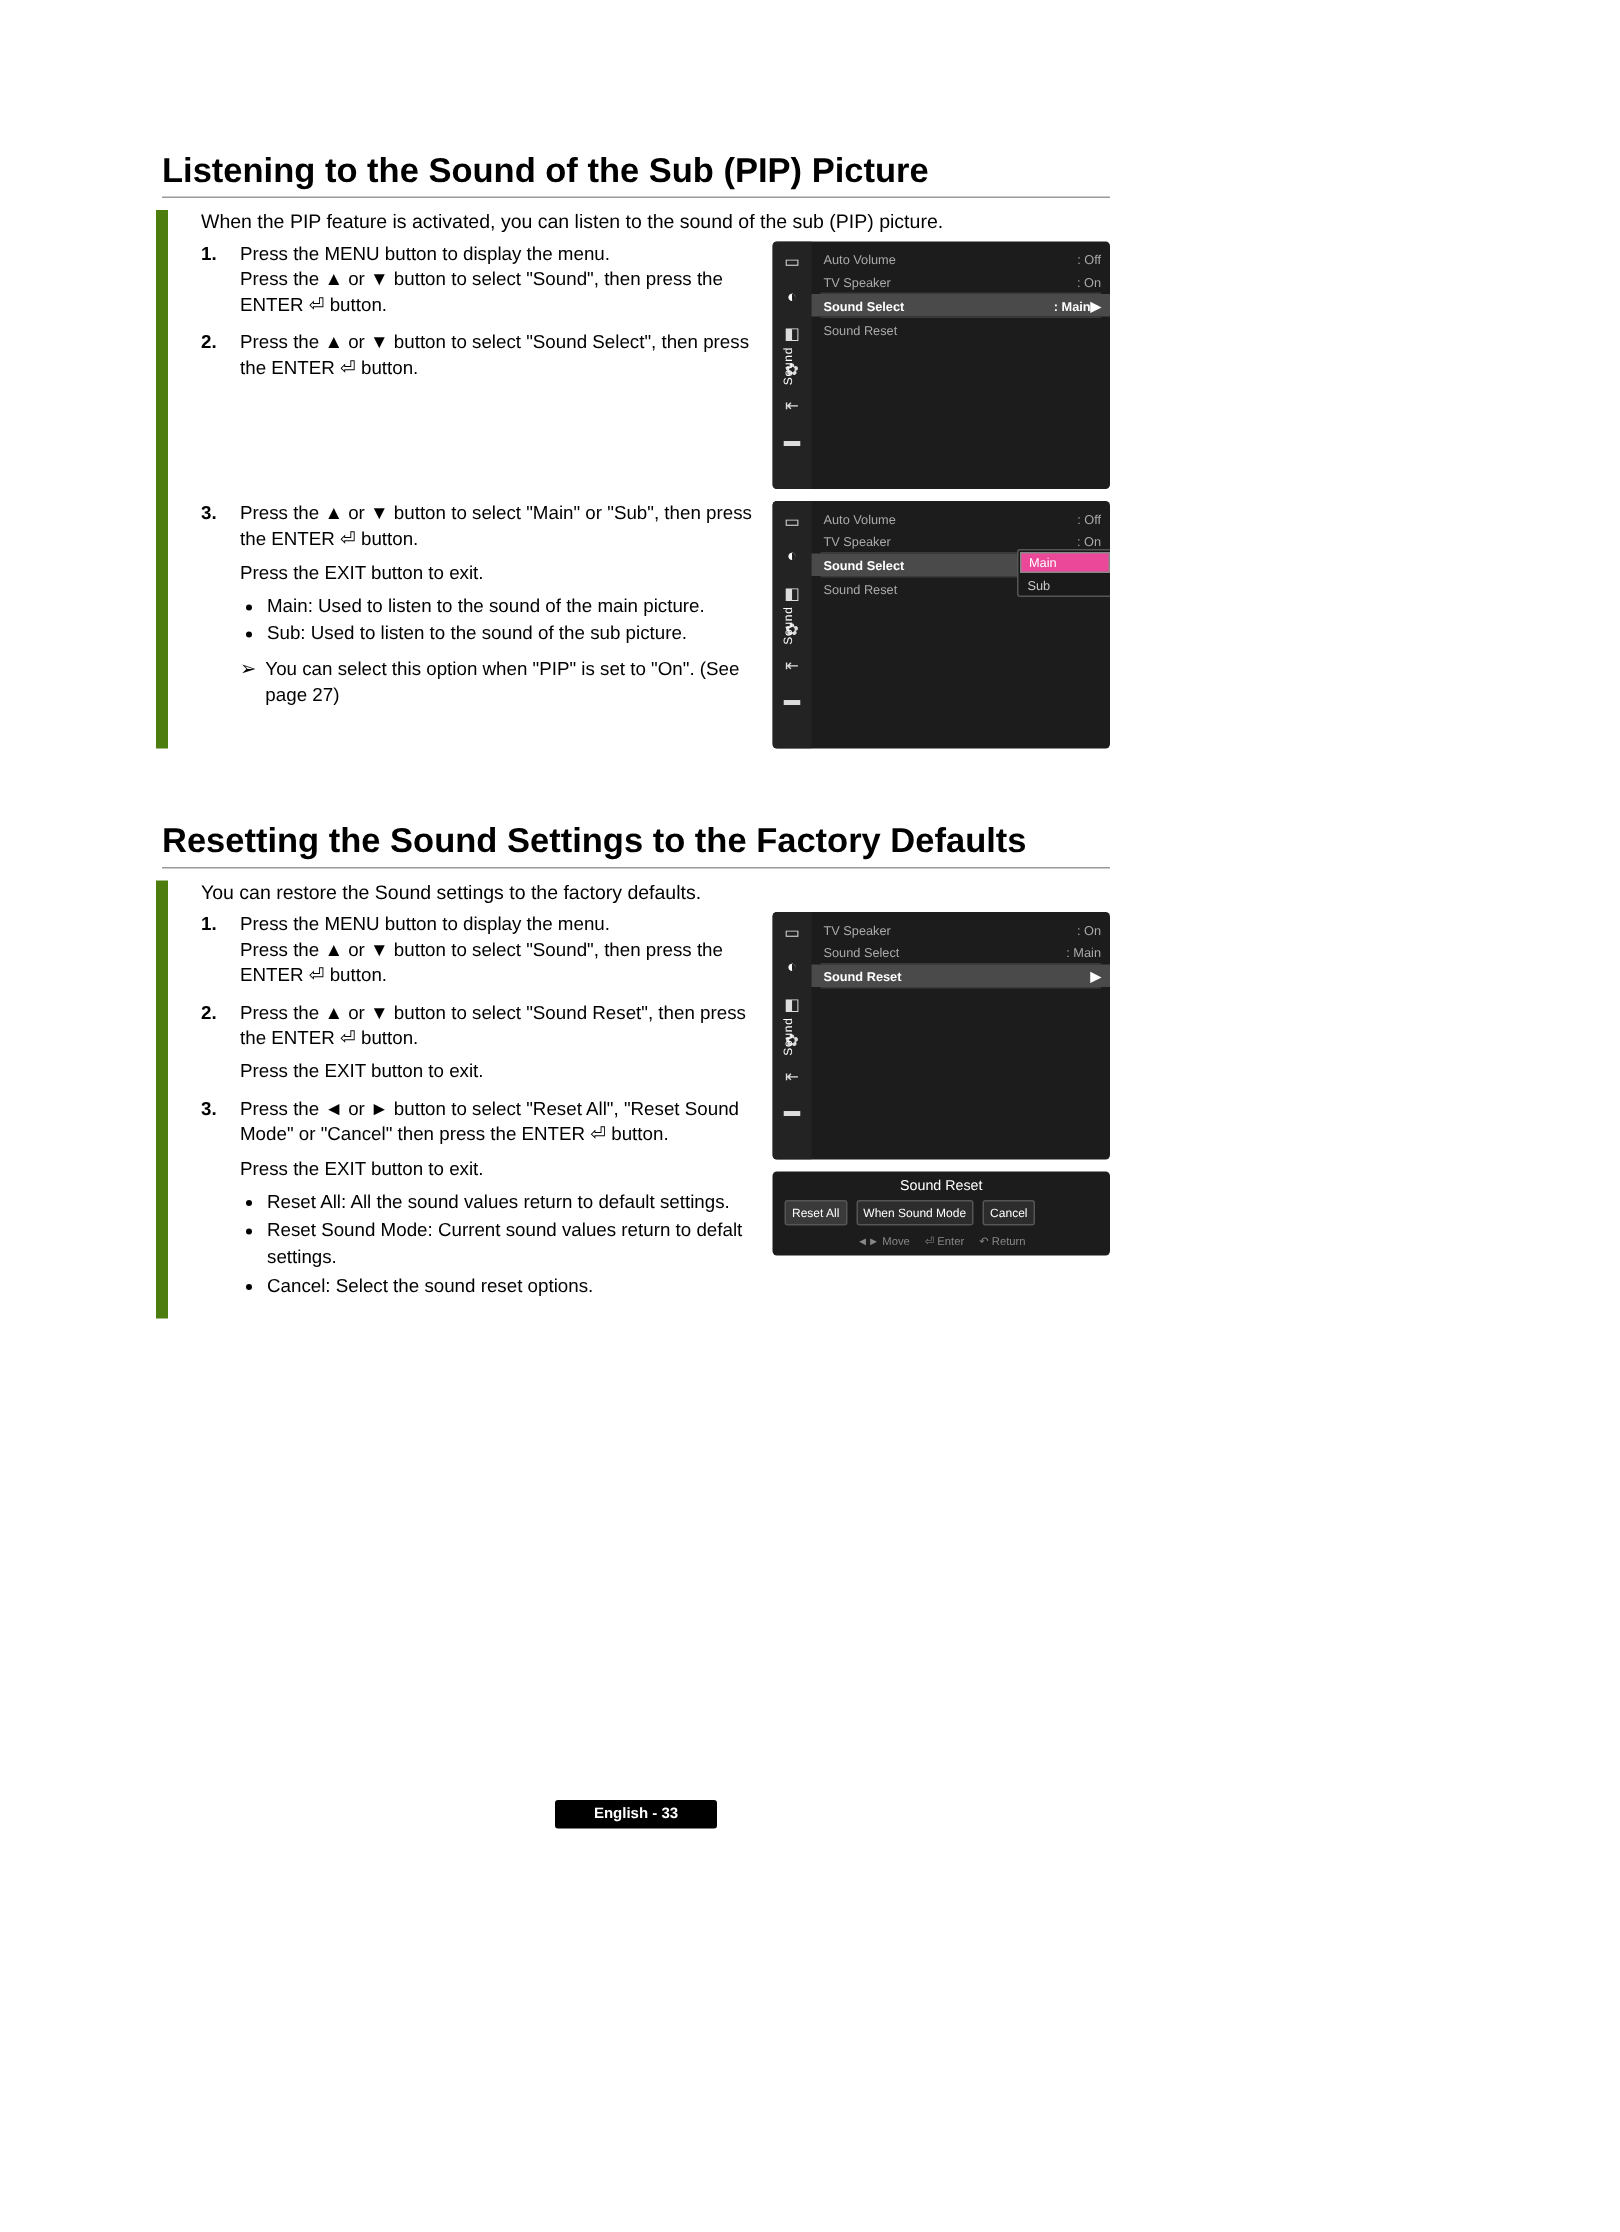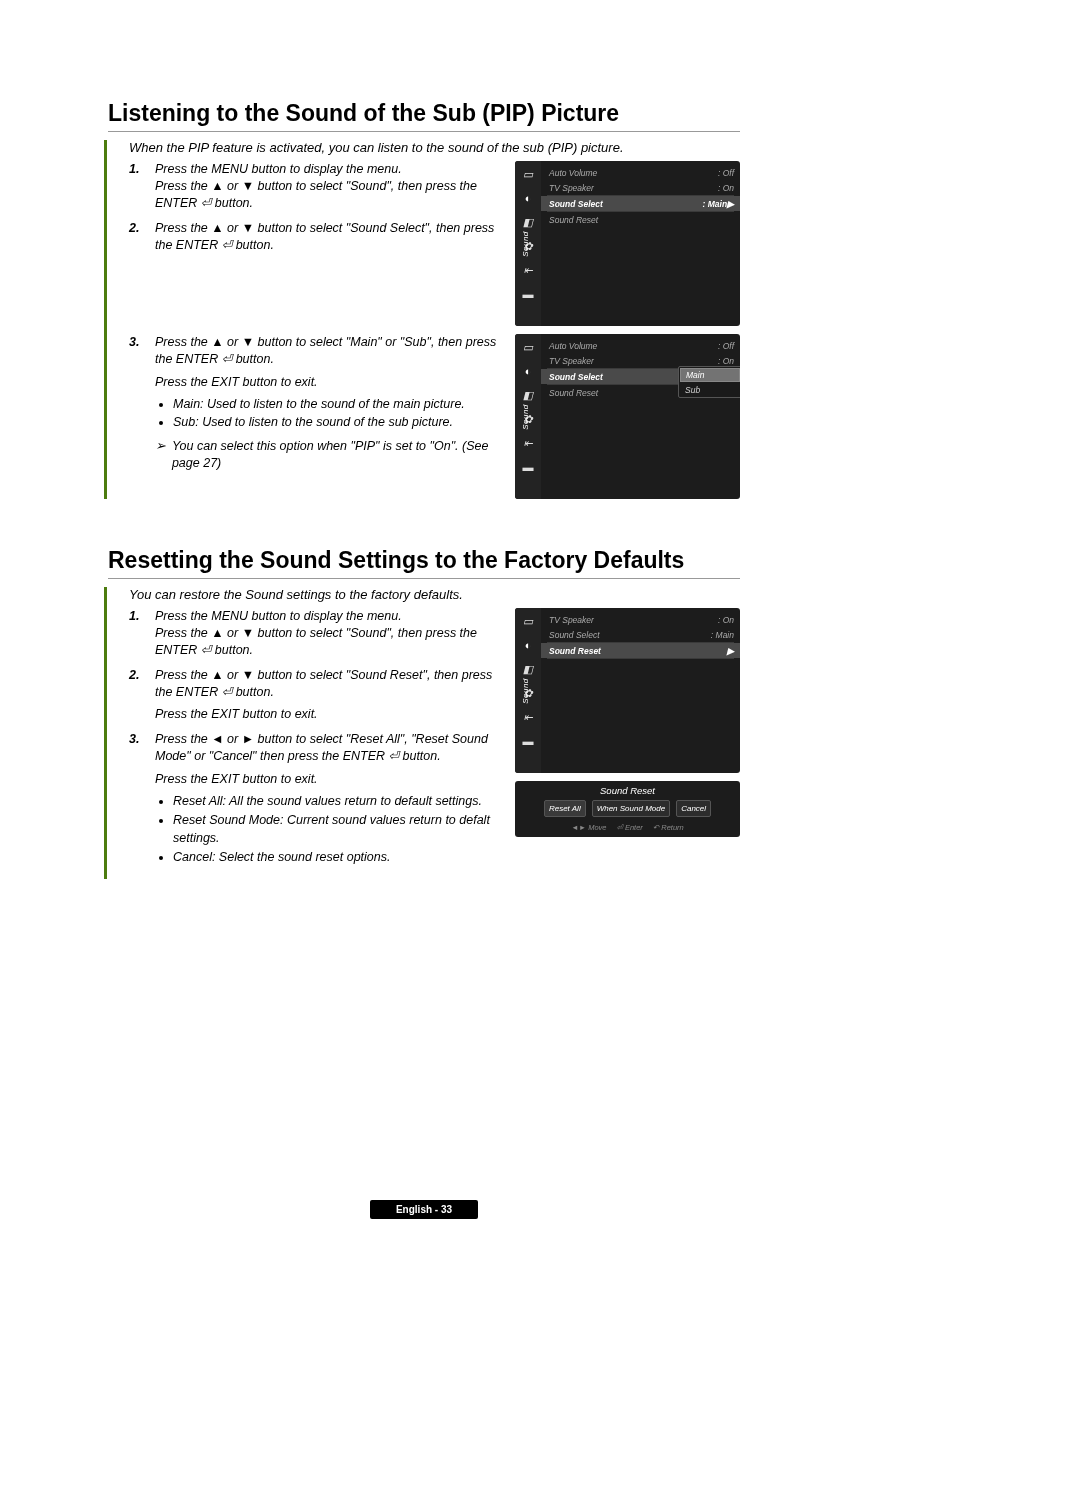--- a/index.html
+++ b/index.html
@@ -23,24 +23,23 @@
     border-bottom: 1px solid #999;
     padding-bottom: 4px;
     margin: 10px 0 8px 0;
   }
   .intro {
     font-size: 13px;
     color: #000;
     margin: 0 0 6px 22px;
   }
   .left-accent {
-    border-left: 3px solid #4d7c0f;
+    border-left: 8px solid #4d7c0f;
     padding-left: 0;
     margin-left: -4px;
-    font-style: italic;
   }
   .two-col {
     display: flex;
     gap: 10px;
     align-items: flex-start;
   }
   .textcol {
     flex: 1 1 auto;
     min-width: 0;
   }
@@ -160,21 +159,21 @@
     min-width: 62px;
     z-index: 2;
     overflow: hidden;
   }
   .osd .dropdown .opt {
     font-size: 8.5px;
     padding: 2px 6px;
     color: #ccc;
   }
   .osd .dropdown .opt.sel {
-    background: #737373;
+    background: #ec4899;
     color: #fff;
     border:1px solid #888;
     margin:1px;
     padding:1px 5px;
   }
   
   .dlg {
     background: #1c1c1c;
     color:#fff;
     border-radius:3px;
@@ -186,21 +185,20 @@
     padding:4px 0;
     font-size:9.5px;
   }
   .dlg .prompt {
     padding: 10px 10px 14px 10px;
     font-size:8.5px;
     color:#ddd;
   }
   .dlg .btnrow {
     display:flex;
-    justify-content:center;
     gap:6px;
     padding: 0 8px;
   }
   .dlg .btnrow .btn {
     background:#2c2c2c;
     border:1px solid #555;
     border-radius:2px;
     font-size:8px;
     padding:3px 4px;
     color:#fff;

